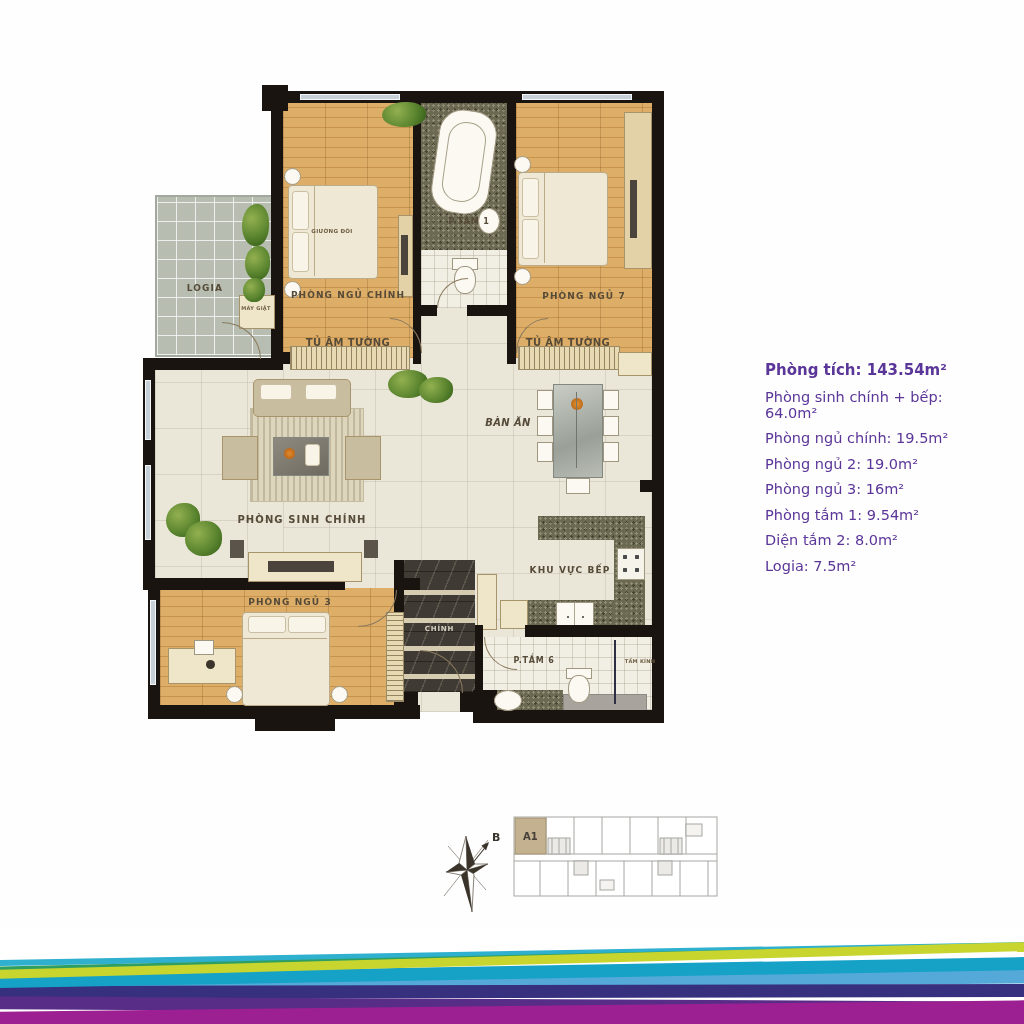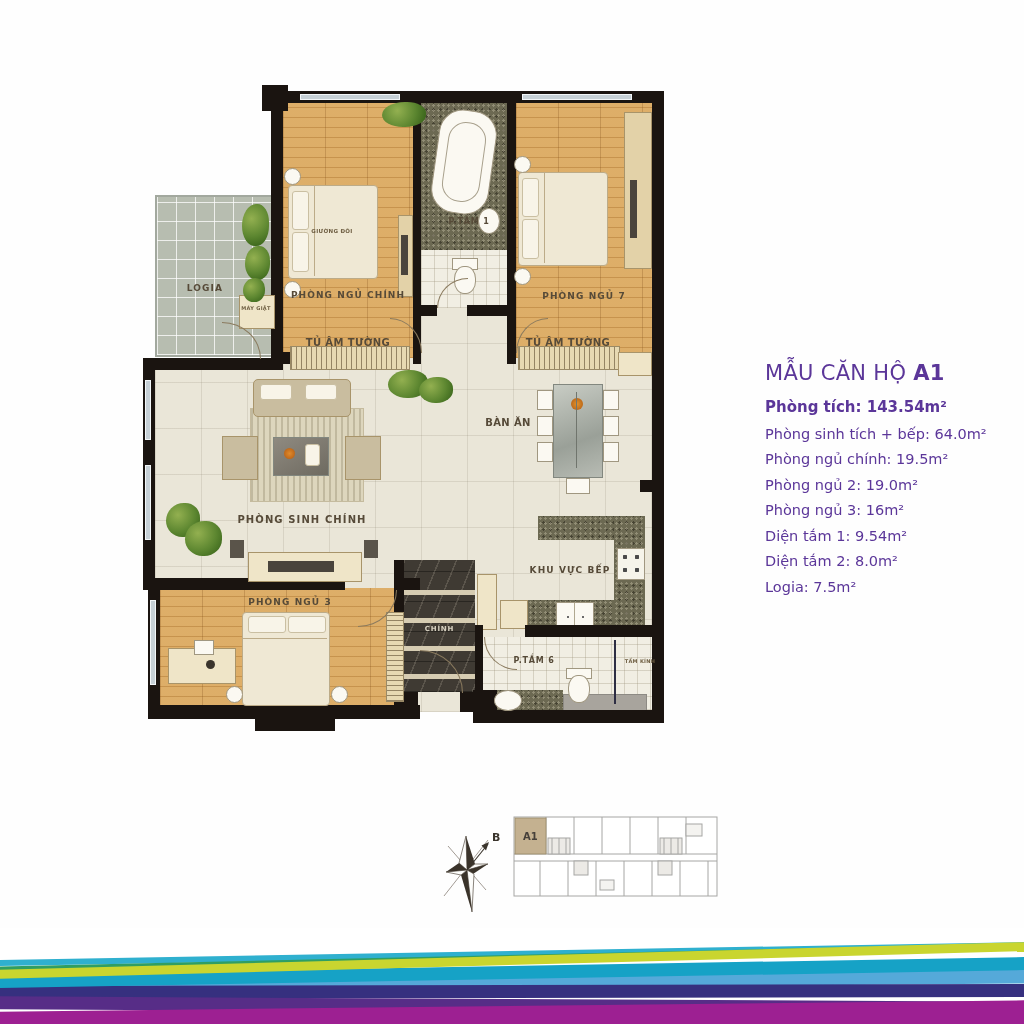--- a/index.html
+++ b/index.html
@@ -222,36 +222,35 @@
 
     <div class="lbl" style="left:165px;top:284px;width:80px;">LOGIA</div>
     <div class="lbl lbl-xs" style="left:237px;top:306px;width:38px;font-size:5px;">MÁY GIẶT</div>
     <div class="lbl" style="left:283px;top:291px;width:130px;">PHÒNG NGỦ CHÍNH</div>
     <div class="lbl lbl-xs" style="left:292px;top:228px;width:80px;">GIƯỜNG ĐÔI</div>
     <div class="lbl lbl-md" style="left:421px;top:218px;width:72px;margin-left:12px;">P.TẮM 1</div>
     <div class="lbl" style="left:516px;top:292px;width:136px;">PHÒNG NGỦ 7</div>
     <div class="lbl lbl-sm" style="left:288px;top:337px;width:120px;">TỦ ÂM TƯỜNG</div>
     <div class="lbl lbl-sm" style="left:518px;top:337px;width:100px;">TỦ ÂM TƯỜNG</div>
     <div class="lbl" style="left:192px;top:514px;width:220px;font-size:10px;">PHÒNG SINH CHÍNH</div>
-    <div class="lbl lbl-sm" style="left:480px;top:417px;width:56px;">BÀN ĂN</div>
+    <div class="lbl lbl-sm" style="left:480px;top:417px;width:56px;font-style:italic;">BÀN ĂN</div>
     <div class="lbl" style="left:505px;top:566px;width:130px;">KHU VỰC BẾP</div>
     <div class="lbl" style="left:225px;top:598px;width:130px;">PHÒNG NGỦ 3</div>
     <div class="lbl lbl-md lbl-light" style="left:404px;top:626px;width:71px;font-size:7px;">CHÍNH</div>
     <div class="lbl lbl-md" style="left:498px;top:657px;width:72px;">P.TẮM 6</div>
     <div class="lbl lbl-xs" style="left:618px;top:659px;width:44px;font-size:5px;">TẤM KÍNH</div>
   </div>
 
   <div id="info" style="color: rgb(91, 54, 153);">
-    <div class="title"><span>MẪU CĂN HỘ</span> <b>A1</b></div>
     <div class="info-line bold">Phòng tích: 143.54m²</div>
-    <div class="info-line">Phòng sinh tích + bếp: 64.0m²</div>
+    <div class="info-line">Phòng sinh chính + bếp: 64.0m²</div>
     <div class="info-line">Phòng ngủ chính: 19.5m²</div>
     <div class="info-line">Phòng ngủ 2: 19.0m²</div>
     <div class="info-line">Phòng ngủ 3: 16m²</div>
-    <div class="info-line">Diện tắm 1: 9.54m²</div>
+    <div class="info-line">Phòng tắm 1: 9.54m²</div>
     <div class="info-line">Diện tắm 2: 8.0m²</div>
     <div class="info-line">Logia: 7.5m²</div>
   </div>
 
   <svg class="abs" style="left:436px;top:824px;" width="70" height="92" viewBox="0 0 70 92">
     <g>
       <line x1="8" y1="72" x2="52" y2="16" stroke="#8a8278" stroke-width="0.8"></line>
       <line x1="12" y1="22" x2="50" y2="66" stroke="#8a8278" stroke-width="0.8"></line>
       <polygon points="30,12 31,46 23,39" fill="#fdfdfb" stroke="#564e44" stroke-width="0.7"></polygon>
       <polygon points="30,12 31,46 39,40" fill="#3a332a"></polygon>

